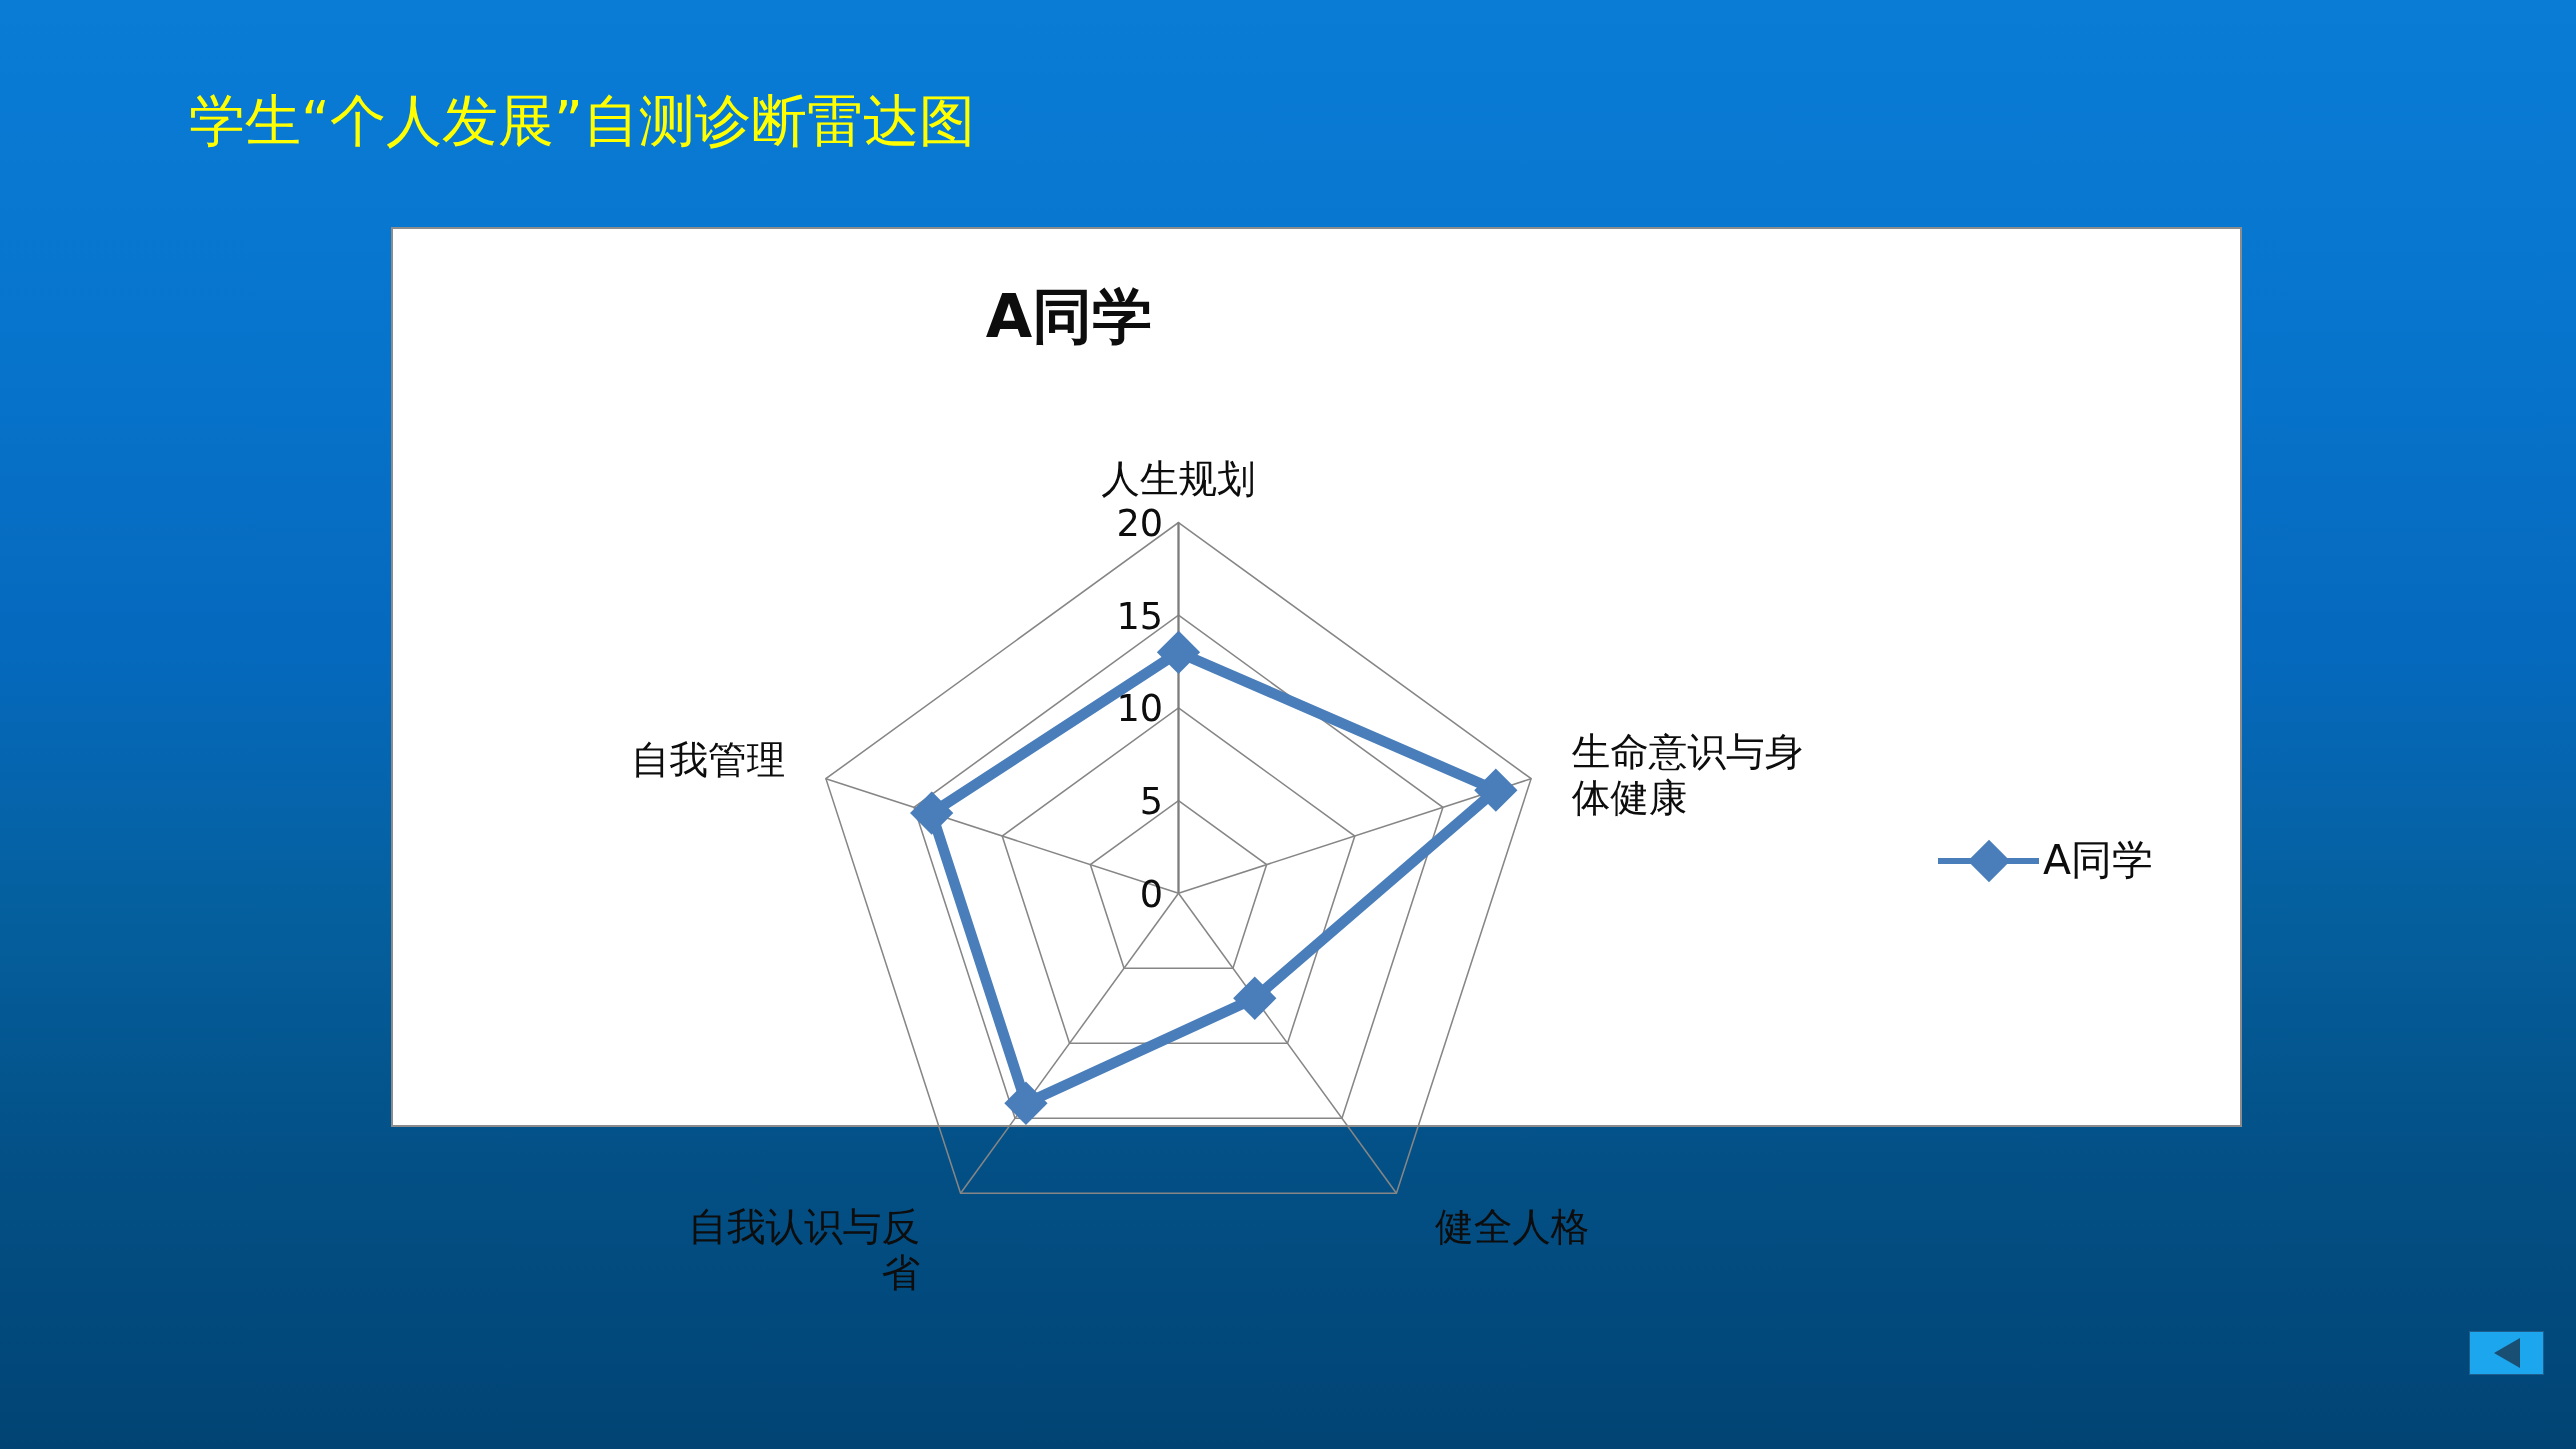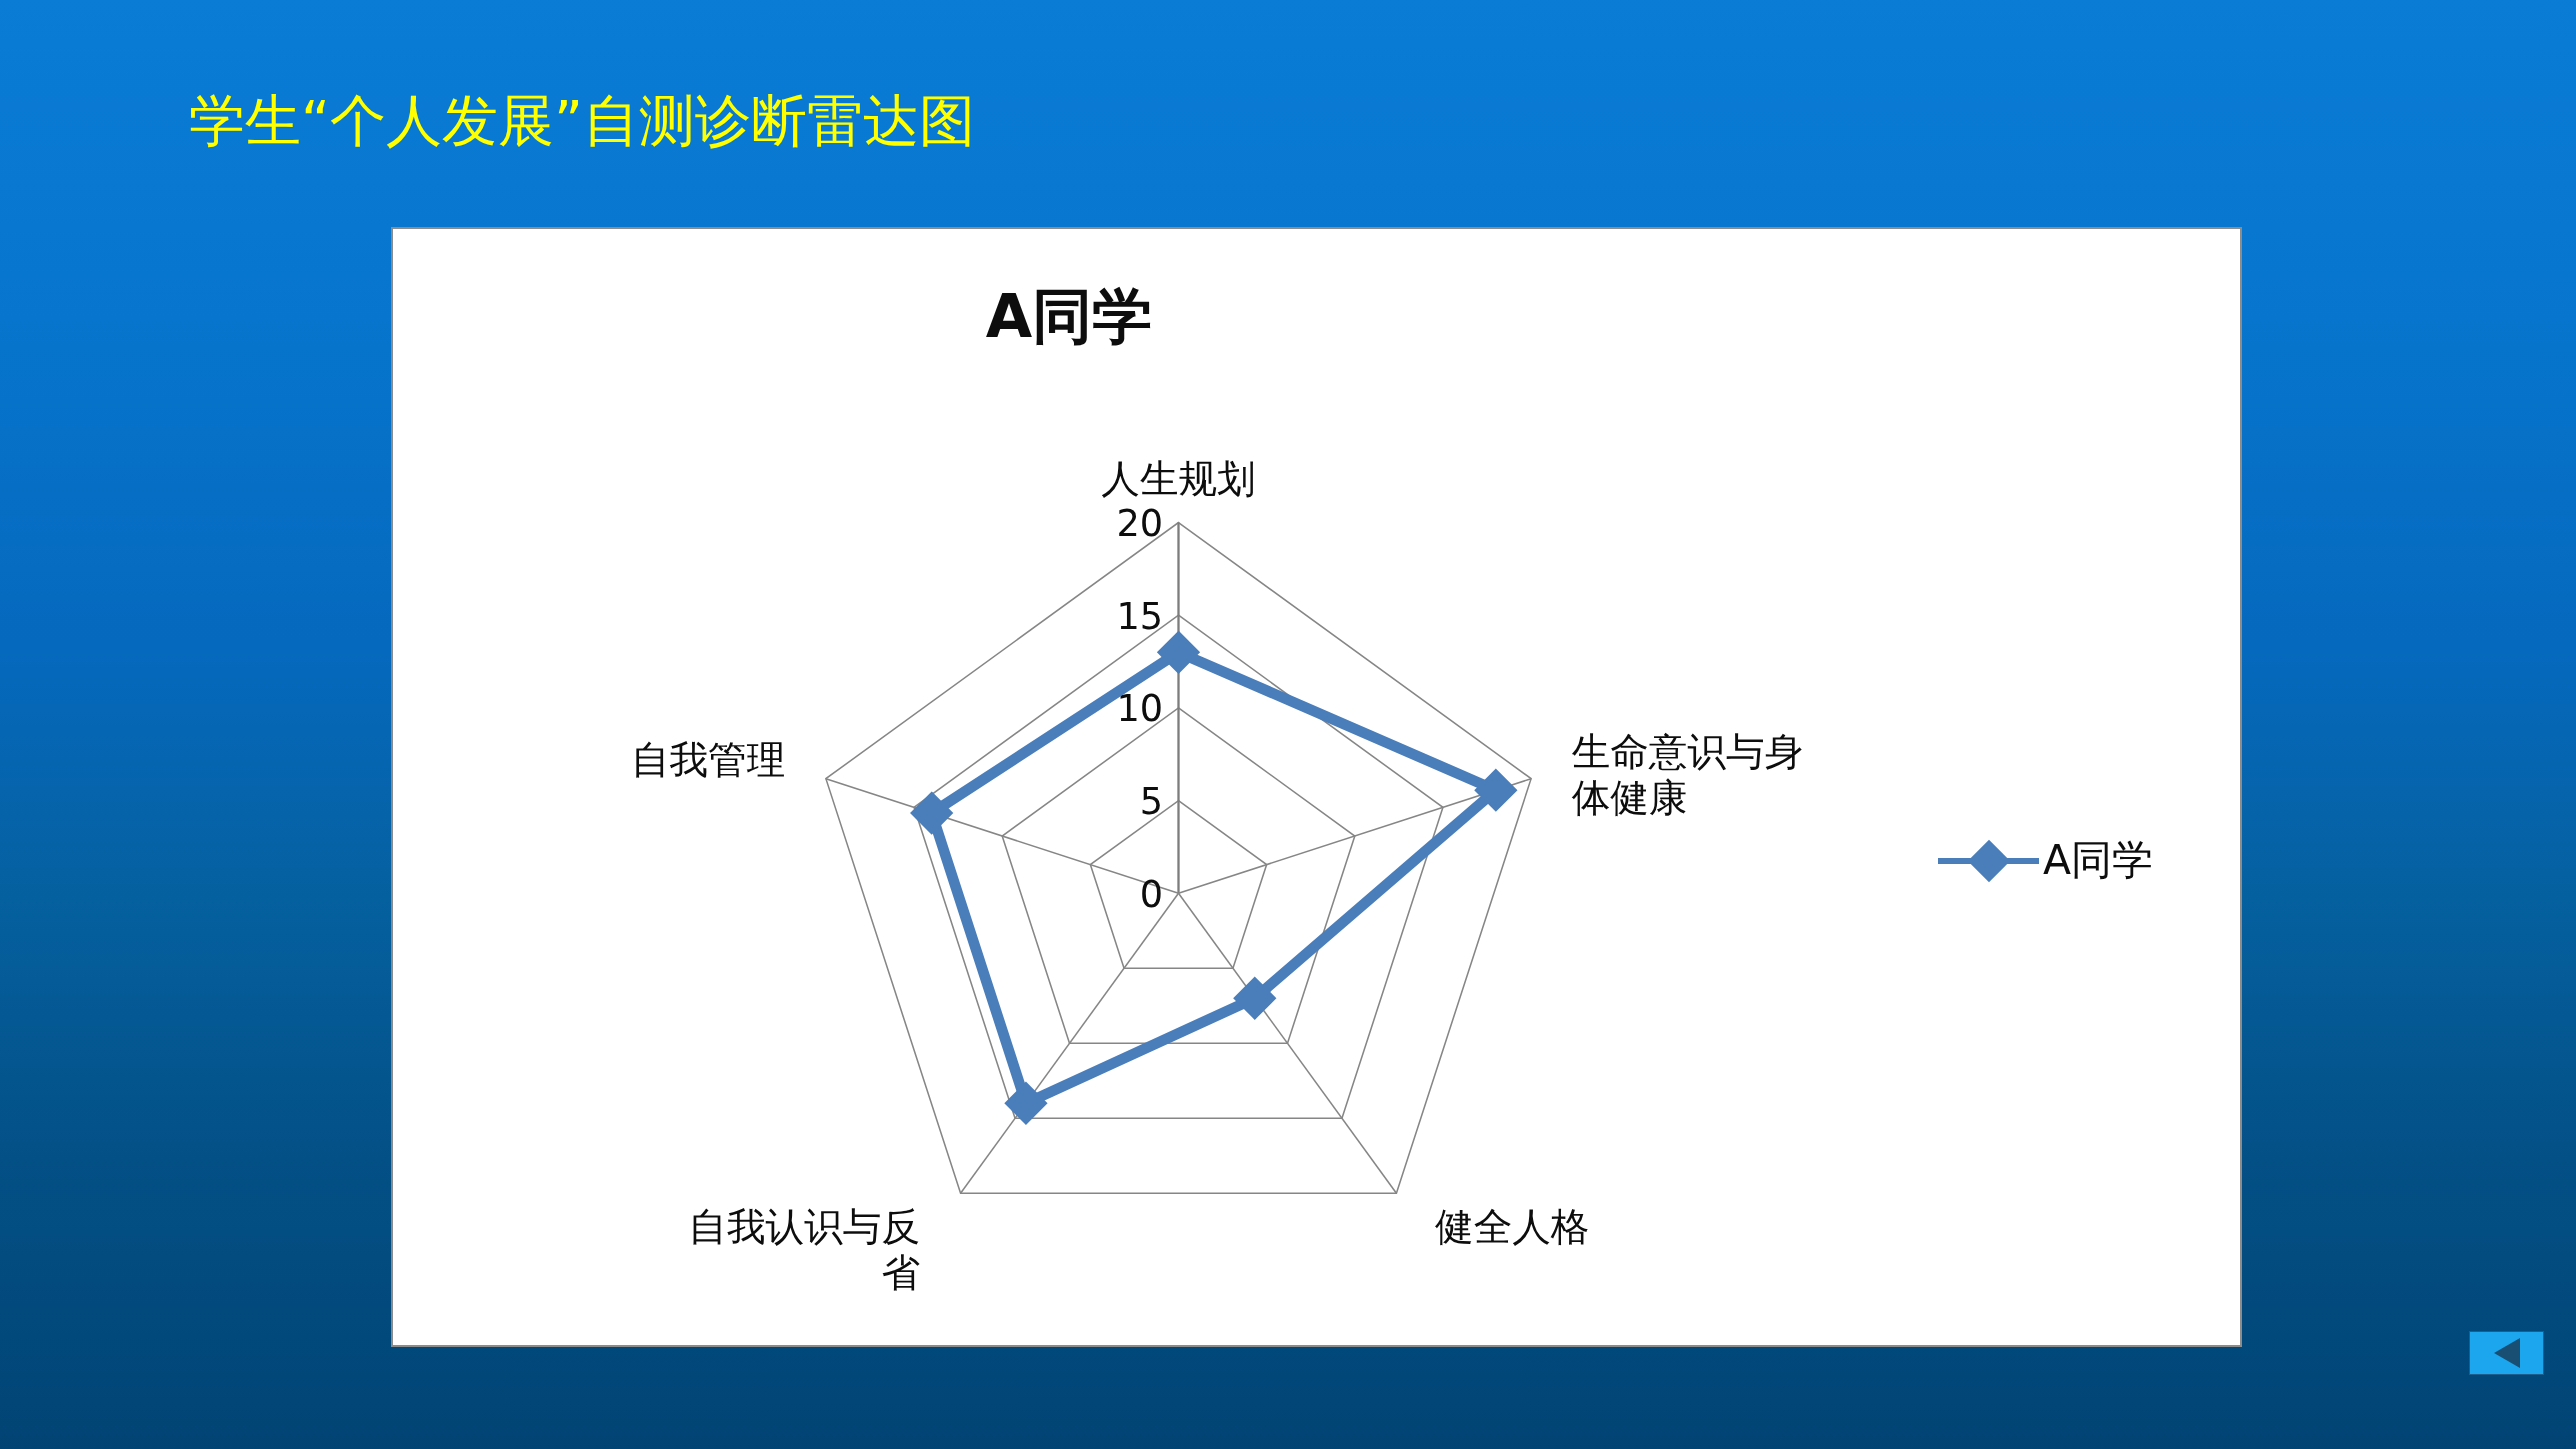--- a/index.html
+++ b/index.html
@@ -35,21 +35,21 @@
     font-family: "DejaVu Sans", "Liberation Sans", sans-serif;
     margin-left: 44px;
   }
 
   
   #chart-panel {
     position: absolute;
     left: 391px;
     top: 227px;
     width: 1851px;
-    height: 1120px;
+    height: 900px;
     background: #ffffff;
     border: 2.9px solid #8c8c8c;
     box-sizing: border-box;
   }
 
   #chart-title {
     position: absolute;
     left: 0;
     top: 48px;
     width: 1352px;

